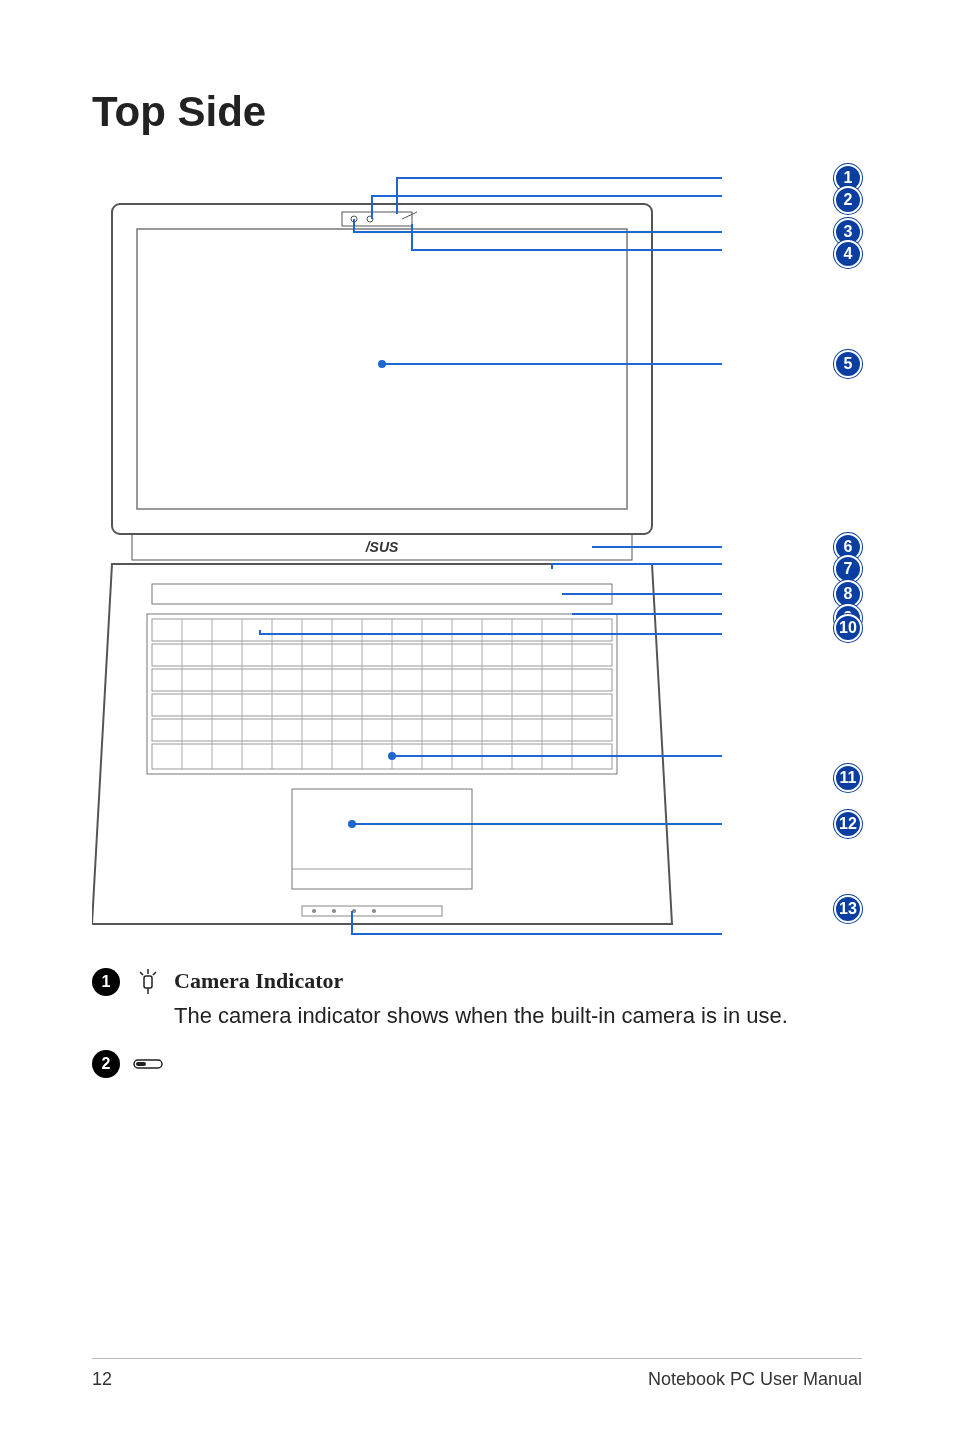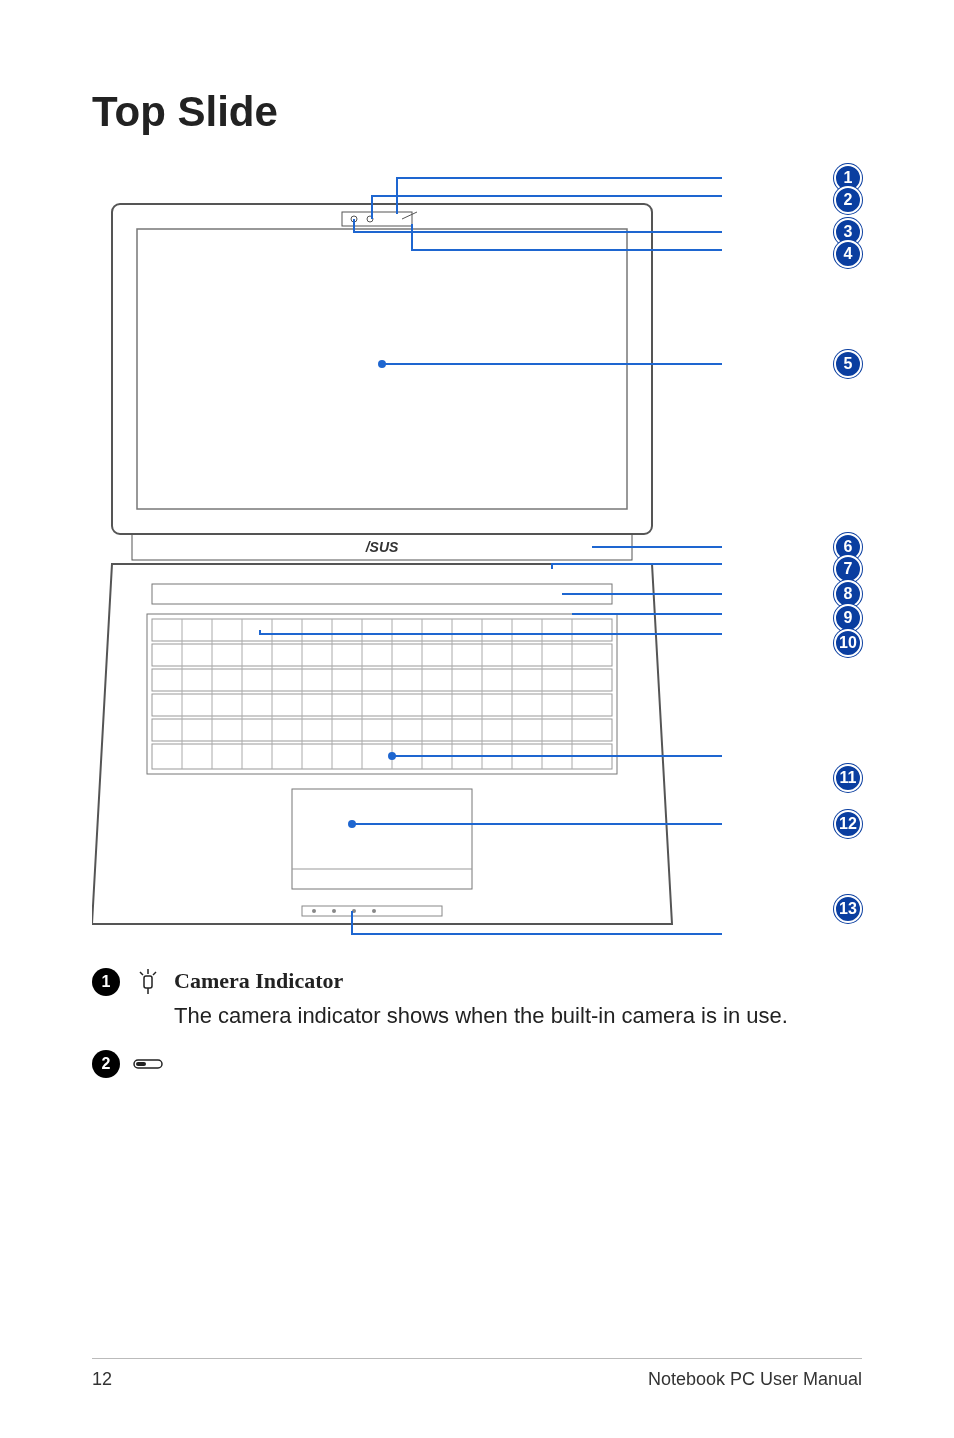--- a/index.html
+++ b/index.html
@@ -14,21 +14,21 @@
   .desc-num { position: absolute; left: 0; top: 0; width: 28px; height: 28px; border-radius: 50%; background: #000; color: #fff; font-weight: 700; font-size: 16px; display: flex; align-items: center; justify-content: center; }
   .desc-icon { position: absolute; left: 40px; top: 0; width: 32px; height: 28px; display: flex; align-items: center; justify-content: center; }
   .desc-title { font-weight: 700; font-size: 22px; margin-bottom: 6px; font-family: Liberation Serif, serif; }
   .desc-body { font-size: 22px; line-height: 1.45; }
   .footer { position: absolute; left: 92px; right: 92px; bottom: 48px; border-top: 1px solid #bbb; padding-top: 10px; display: flex; justify-content: space-between; font-size: 18px; color: #333; }
 </style>
 </head>
 <body>
 
 <div class="page">
-  <h1 class="title">Top Slide</h1>
+  <h1 class="title">Top Side</h1>
 
   <div class="diagram-wrap">
 
     <svg class="diagram-svg" viewBox="0 0 770 780">
 
       <rect x="20" y="40" width="540" height="330" rx="8" ry="8" fill="none" stroke="#555" stroke-width="2"></rect>
       <rect x="45" y="65" width="490" height="280" fill="none" stroke="#777" stroke-width="1.5"></rect>
 
       <rect x="250" y="48" width="70" height="14" fill="none" stroke="#555"></rect>
       <circle cx="262" cy="55" r="3" fill="none" stroke="#555"></circle>
@@ -101,21 +101,21 @@
 
     <div class="callout" style="top:0px">1</div>
     <div class="callout" style="top:22px">2</div>
     <div class="callout" style="top:54px">3</div>
     <div class="callout" style="top:76px">4</div>
     <div class="callout" style="top:186px">5</div>
     <div class="callout" style="top:369px">6</div>
     <div class="callout" style="top:391px">7</div>
     <div class="callout" style="top:416px">8</div>
     <div class="callout" style="top:440px">9</div>
-    <div class="callout" style="top:465px">10</div>
+    <div class="callout" style="top:450px">10</div>
     <div class="callout" style="top:600px">11</div>
     <div class="callout" style="top:646px">12</div>
     <div class="callout" style="top:731px">13</div>
   </div>
 
   <div class="desc-list">
     <div class="desc-item">
       <div class="desc-num">1</div>
       <div class="desc-icon">
         <svg width="22" height="26" viewBox="0 0 22 26">

